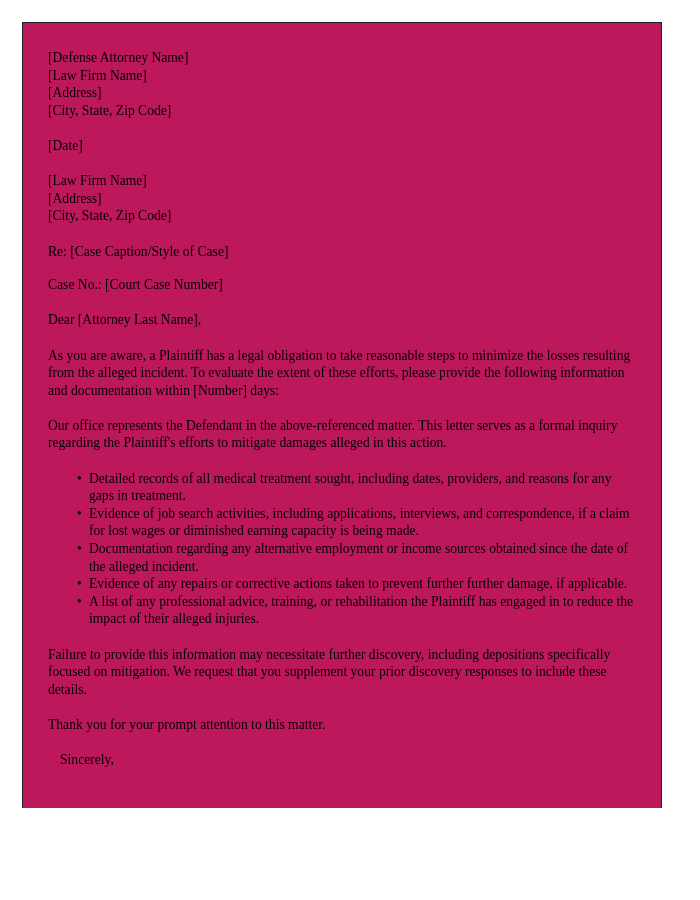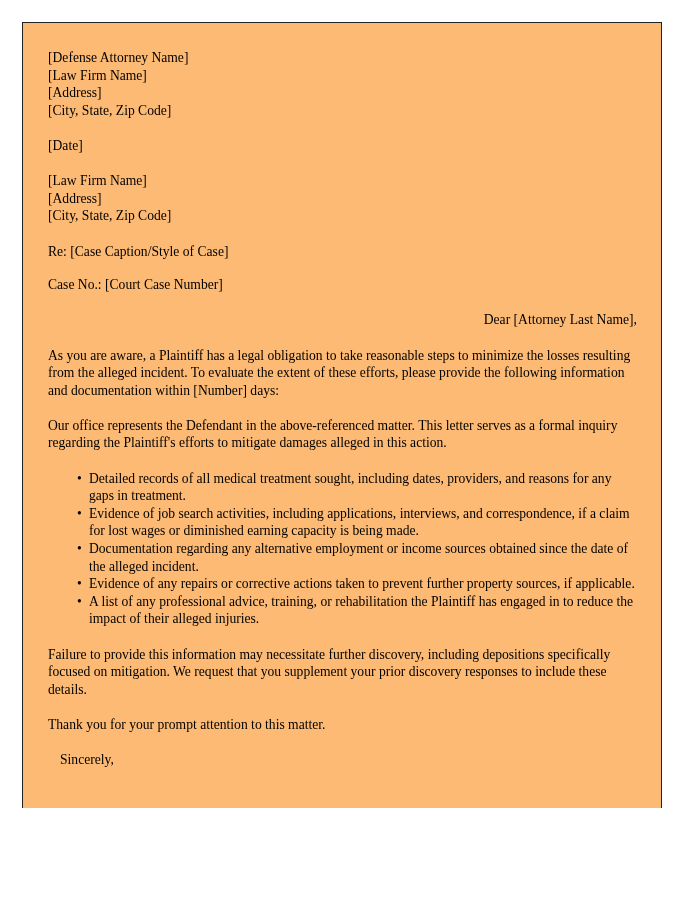--- a/index.html
+++ b/index.html
@@ -21,21 +21,21 @@
     position: absolute;
     left: 22px;
     top: 22px;
     width: 640px;
     height: 786px;
     box-sizing: border-box;
     border-left: 1px solid #222222;
     border-top: 1px solid #222222;
     border-right: 1px solid #222222;
     border-bottom: none;
-    background: #fdba74;
+    background: #be185d;
   }
 
   #doc-body {
     position: absolute;
     left: 25px;
     top: 26px;
     width: 589px;
     font-size: 13.6px;
     line-height: 17.6px;
   }
@@ -52,21 +52,20 @@
     margin: 0 0 17.6px 0;
   }
   .ref-line {
     display: block;
     white-space: pre;
     margin-top: 16px;
   }
 
   .salutation {
     margin: 0 0 17.6px 0;
-    text-align: right;
   }
 
   p.para {
     margin: 0 0 17.6px 0;
     text-align: left;
   }
 
   ul.req-list {
     list-style: none;
     margin: 0 0 17.6px 0;
@@ -131,21 +130,21 @@
       <li>
         <span class="bullet-glyph">•</span>
         <span>Evidence of job search activities, including applications, interviews, and correspondence, if a claim for lost wages or diminished earning capacity is being made.</span>
       </li>
       <li>
         <span class="bullet-glyph">•</span>
         <span>Documentation regarding any alternative employment or income sources obtained since the date of the alleged incident.</span>
       </li>
       <li>
         <span class="bullet-glyph">•</span>
-        <span>Evidence of any repairs or corrective actions taken to prevent further property sources, if applicable.</span>
+        <span>Evidence of any repairs or corrective actions taken to prevent further further damage, if applicable.</span>
       </li>
       <li>
         <span class="bullet-glyph">•</span>
         <span>A list of any professional advice, training, or rehabilitation the Plaintiff has engaged in to reduce the impact of their alleged injuries.</span>
       </li>
     </ul>
 
     <p class="para">Failure to provide this information may necessitate further discovery, including depositions specifically focused on mitigation. We request that you supplement your prior discovery responses to include these details.</p>
 
     <p class="para">Thank you for your prompt attention to this matter.</p>

